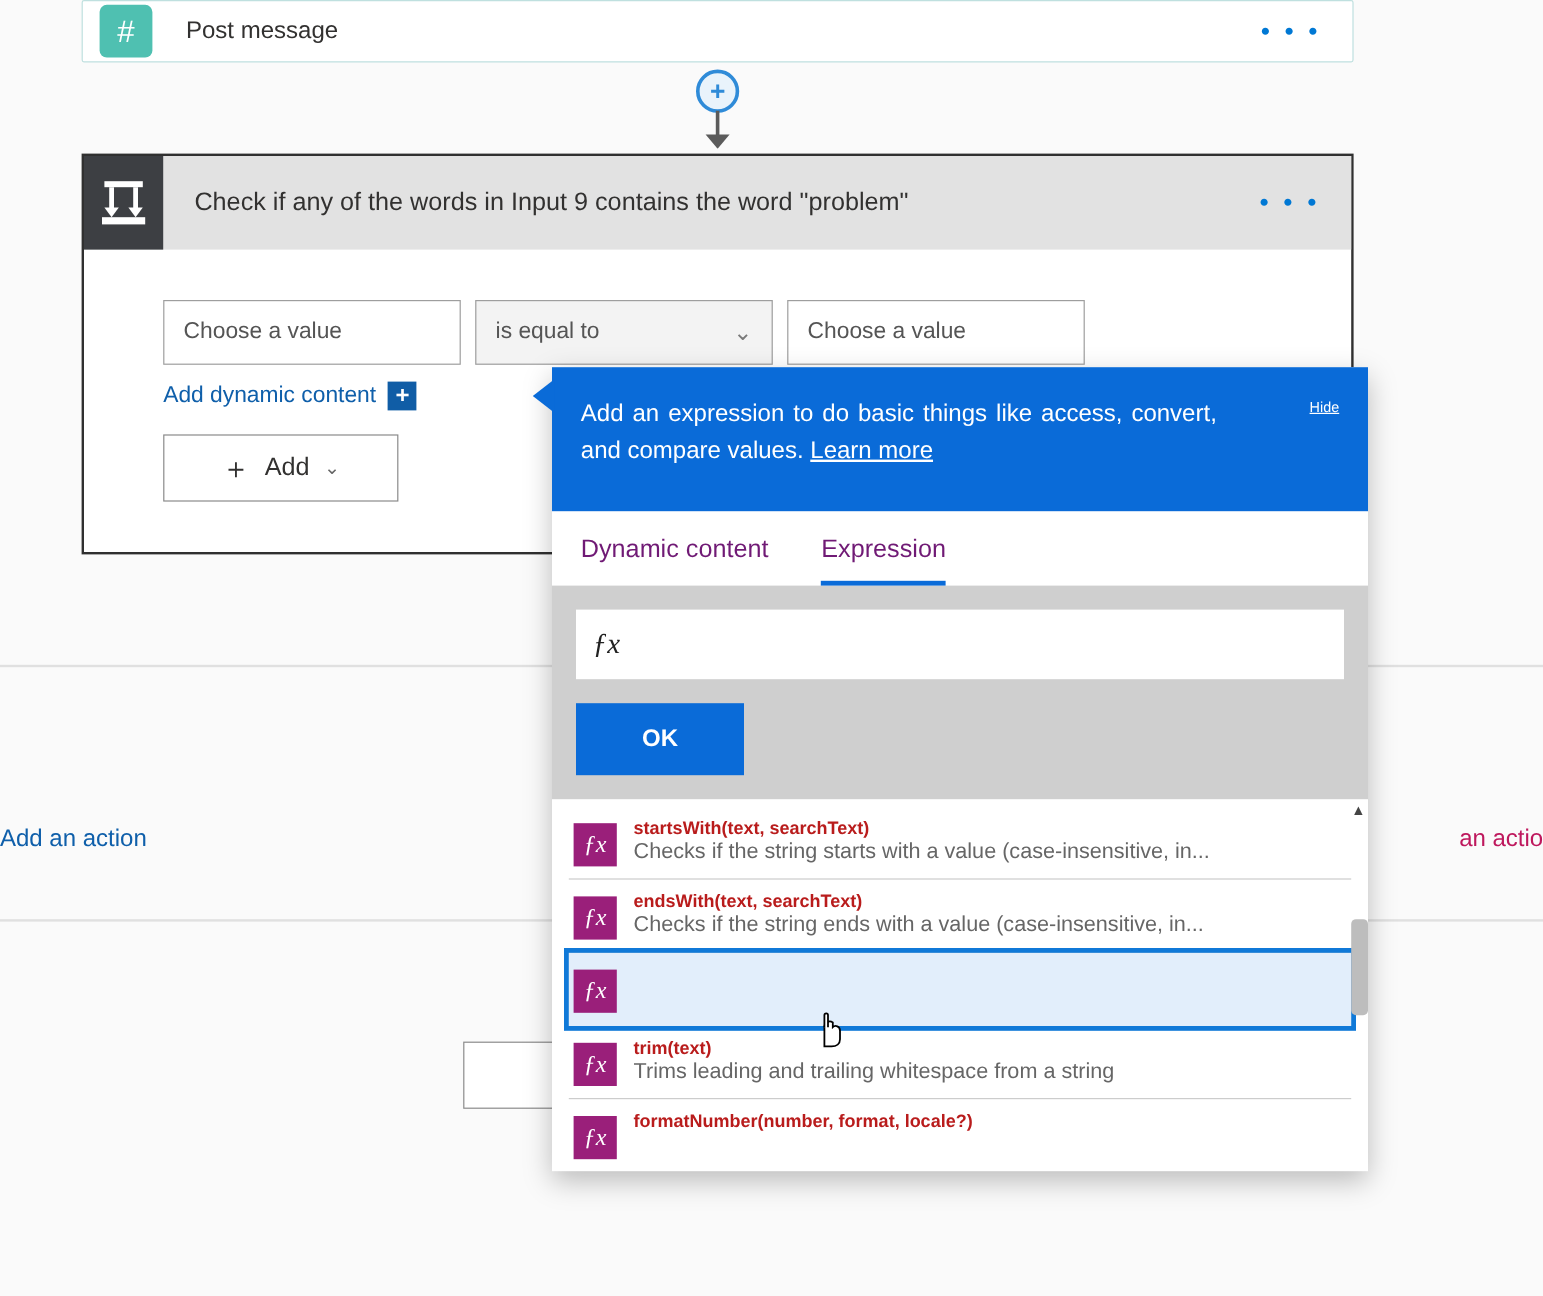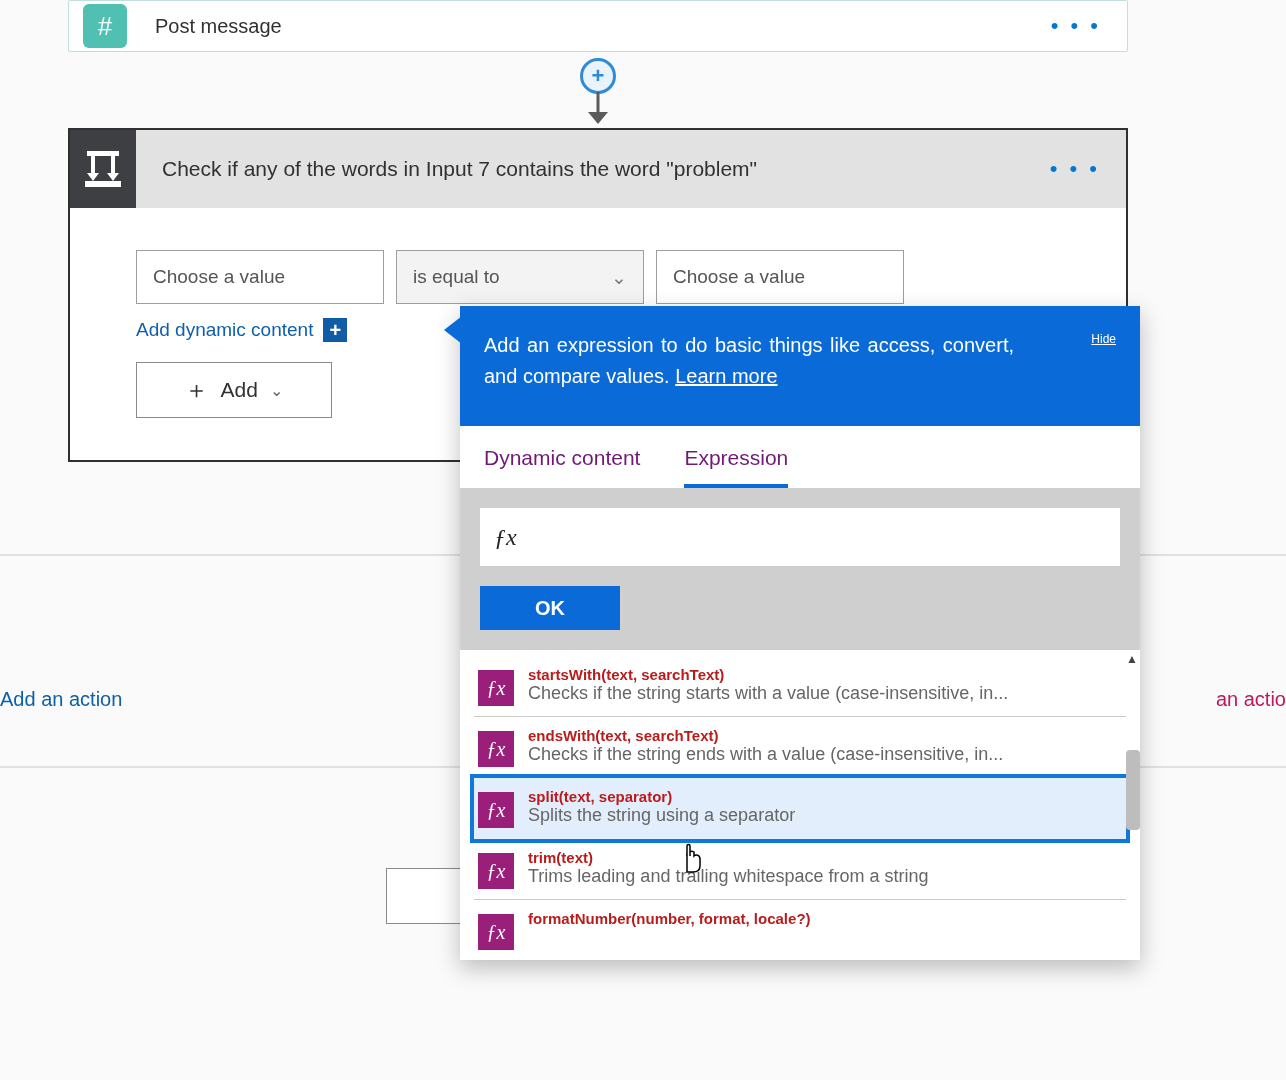--- a/index.html
+++ b/index.html
@@ -285,21 +285,21 @@
     align-items: center;
     padding: 0 14px;
     font-family: "Times New Roman", serif;
     font-style: italic;
     font-size: 24px;
     color: #222;
   }
   .ok-btn {
     margin-top: 20px;
     width: 140px;
-    height: 44px;
+    height: 60px;
     background: #0a6bd8;
     color: #fff;
     display: flex;
     align-items: center;
     justify-content: center;
     font-size: 20px;
     font-weight: 600;
     cursor: pointer;
   }
 
@@ -395,21 +395,21 @@
     <div class="icon-square">
       <svg class="cond-svg" viewBox="0 0 40 40">
         <rect x="4" y="2" width="32" height="5" fill="#fff"></rect>
         <line x1="10" y1="7" x2="10" y2="26" stroke="#fff" stroke-width="4"></line>
         <line x1="30" y1="7" x2="30" y2="26" stroke="#fff" stroke-width="4"></line>
         <polygon points="10,32 4,24 16,24" fill="#fff"></polygon>
         <polygon points="30,32 24,24 36,24" fill="#fff"></polygon>
         <rect x="2" y="32" width="36" height="6" fill="#fff"></rect>
       </svg>
     </div>
-    <div class="title">Check if any of the words in Input 7 contains the word "problem"</div>
+    <div class="title">Check if any of the words in Input 9 contains the word "problem"</div>
     <div class="dots">• • •</div>
   </div>
   <div class="cond-body">
     <div class="row-inputs">
       <div class="inp inp1">Choose a value</div>
       <div class="inp inp2">
         <span>is equal to</span>
         <span class="chev">⌄</span>
       </div>
       <div class="inp inp3">Choose a value</div>
@@ -468,24 +468,20 @@
         </div>
         <div class="fn-item">
           <div class="fx-badge">ƒx</div>
           <div class="texts">
             <div class="name">endsWith(text, searchText)</div>
             <div class="desc">Checks if the string ends with a value (case-insensitive, in...</div>
           </div>
         </div>
         <div class="fn-item highlighted">
           <div class="fx-badge">ƒx</div>
-          <div class="texts">
-            <div class="name">split(text, separator)</div>
-            <div class="desc">Splits the string using a separator</div>
-          </div>
         </div>
         <div class="fn-item">
           <div class="fx-badge">ƒx</div>
           <div class="texts">
             <div class="name">trim(text)</div>
             <div class="desc">Trims leading and trailing whitespace from a string</div>
           </div>
         </div>
         <div class="fn-item last">
           <div class="fx-badge">ƒx</div>

